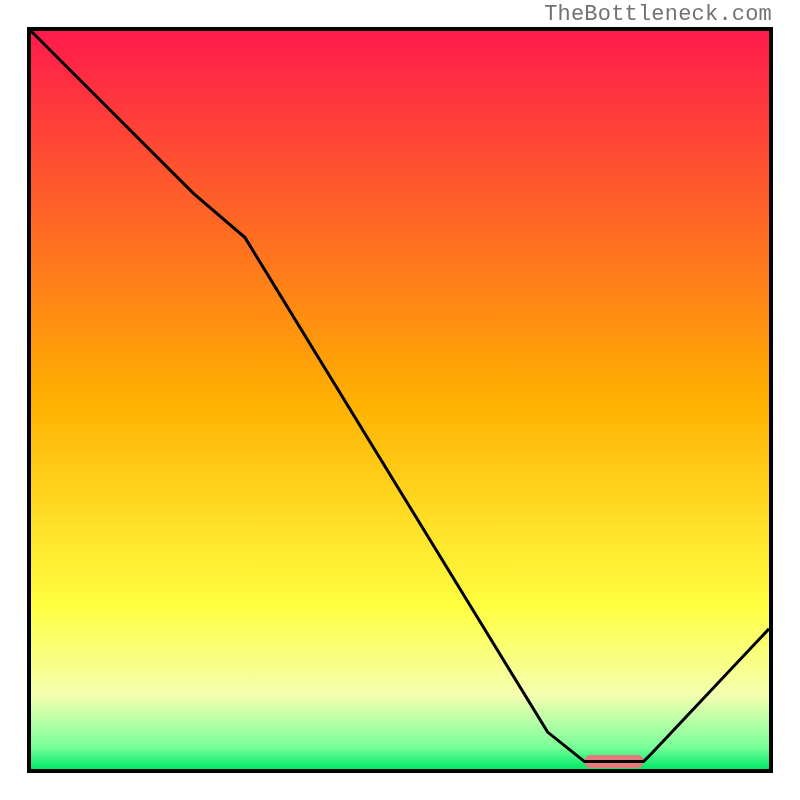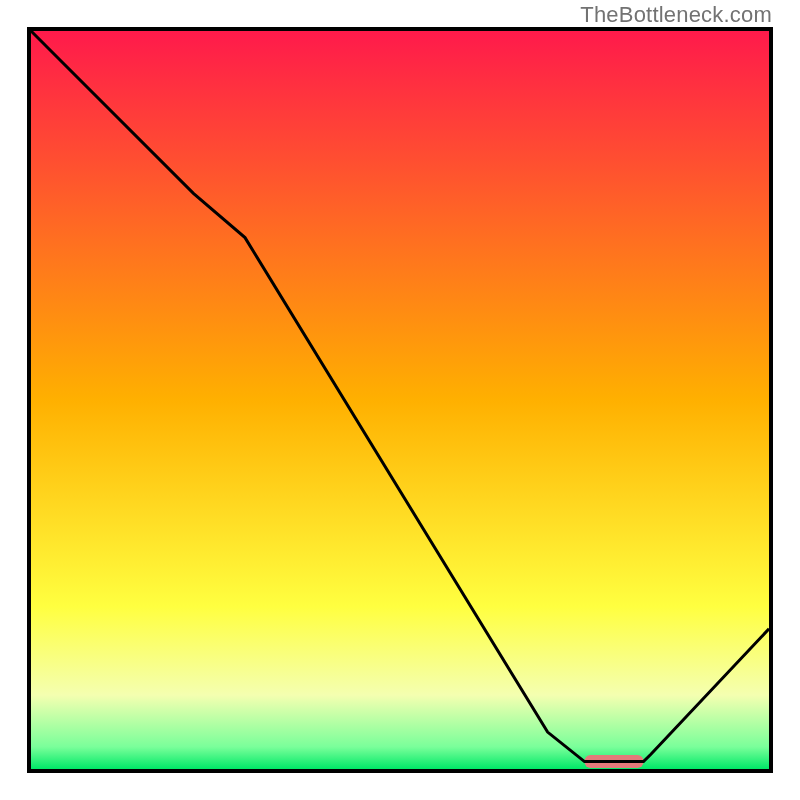--- a/index.html
+++ b/index.html
@@ -21,20 +21,21 @@
     box-sizing: border-box;
   }
   .watermark {
     position: absolute;
     top: 2px;
     right: 28px;
     font-size: 22px;
     color: #727272;
     font-weight: 400;
     letter-spacing: 0.2px;
+    font-family: Liberation Mono, monospace;
   }
   .plot {
     position: absolute;
     left: 31px;
     top: 31px;
     width: 738px;
     height: 738px;
   }
   .plot svg {
     display: block;

